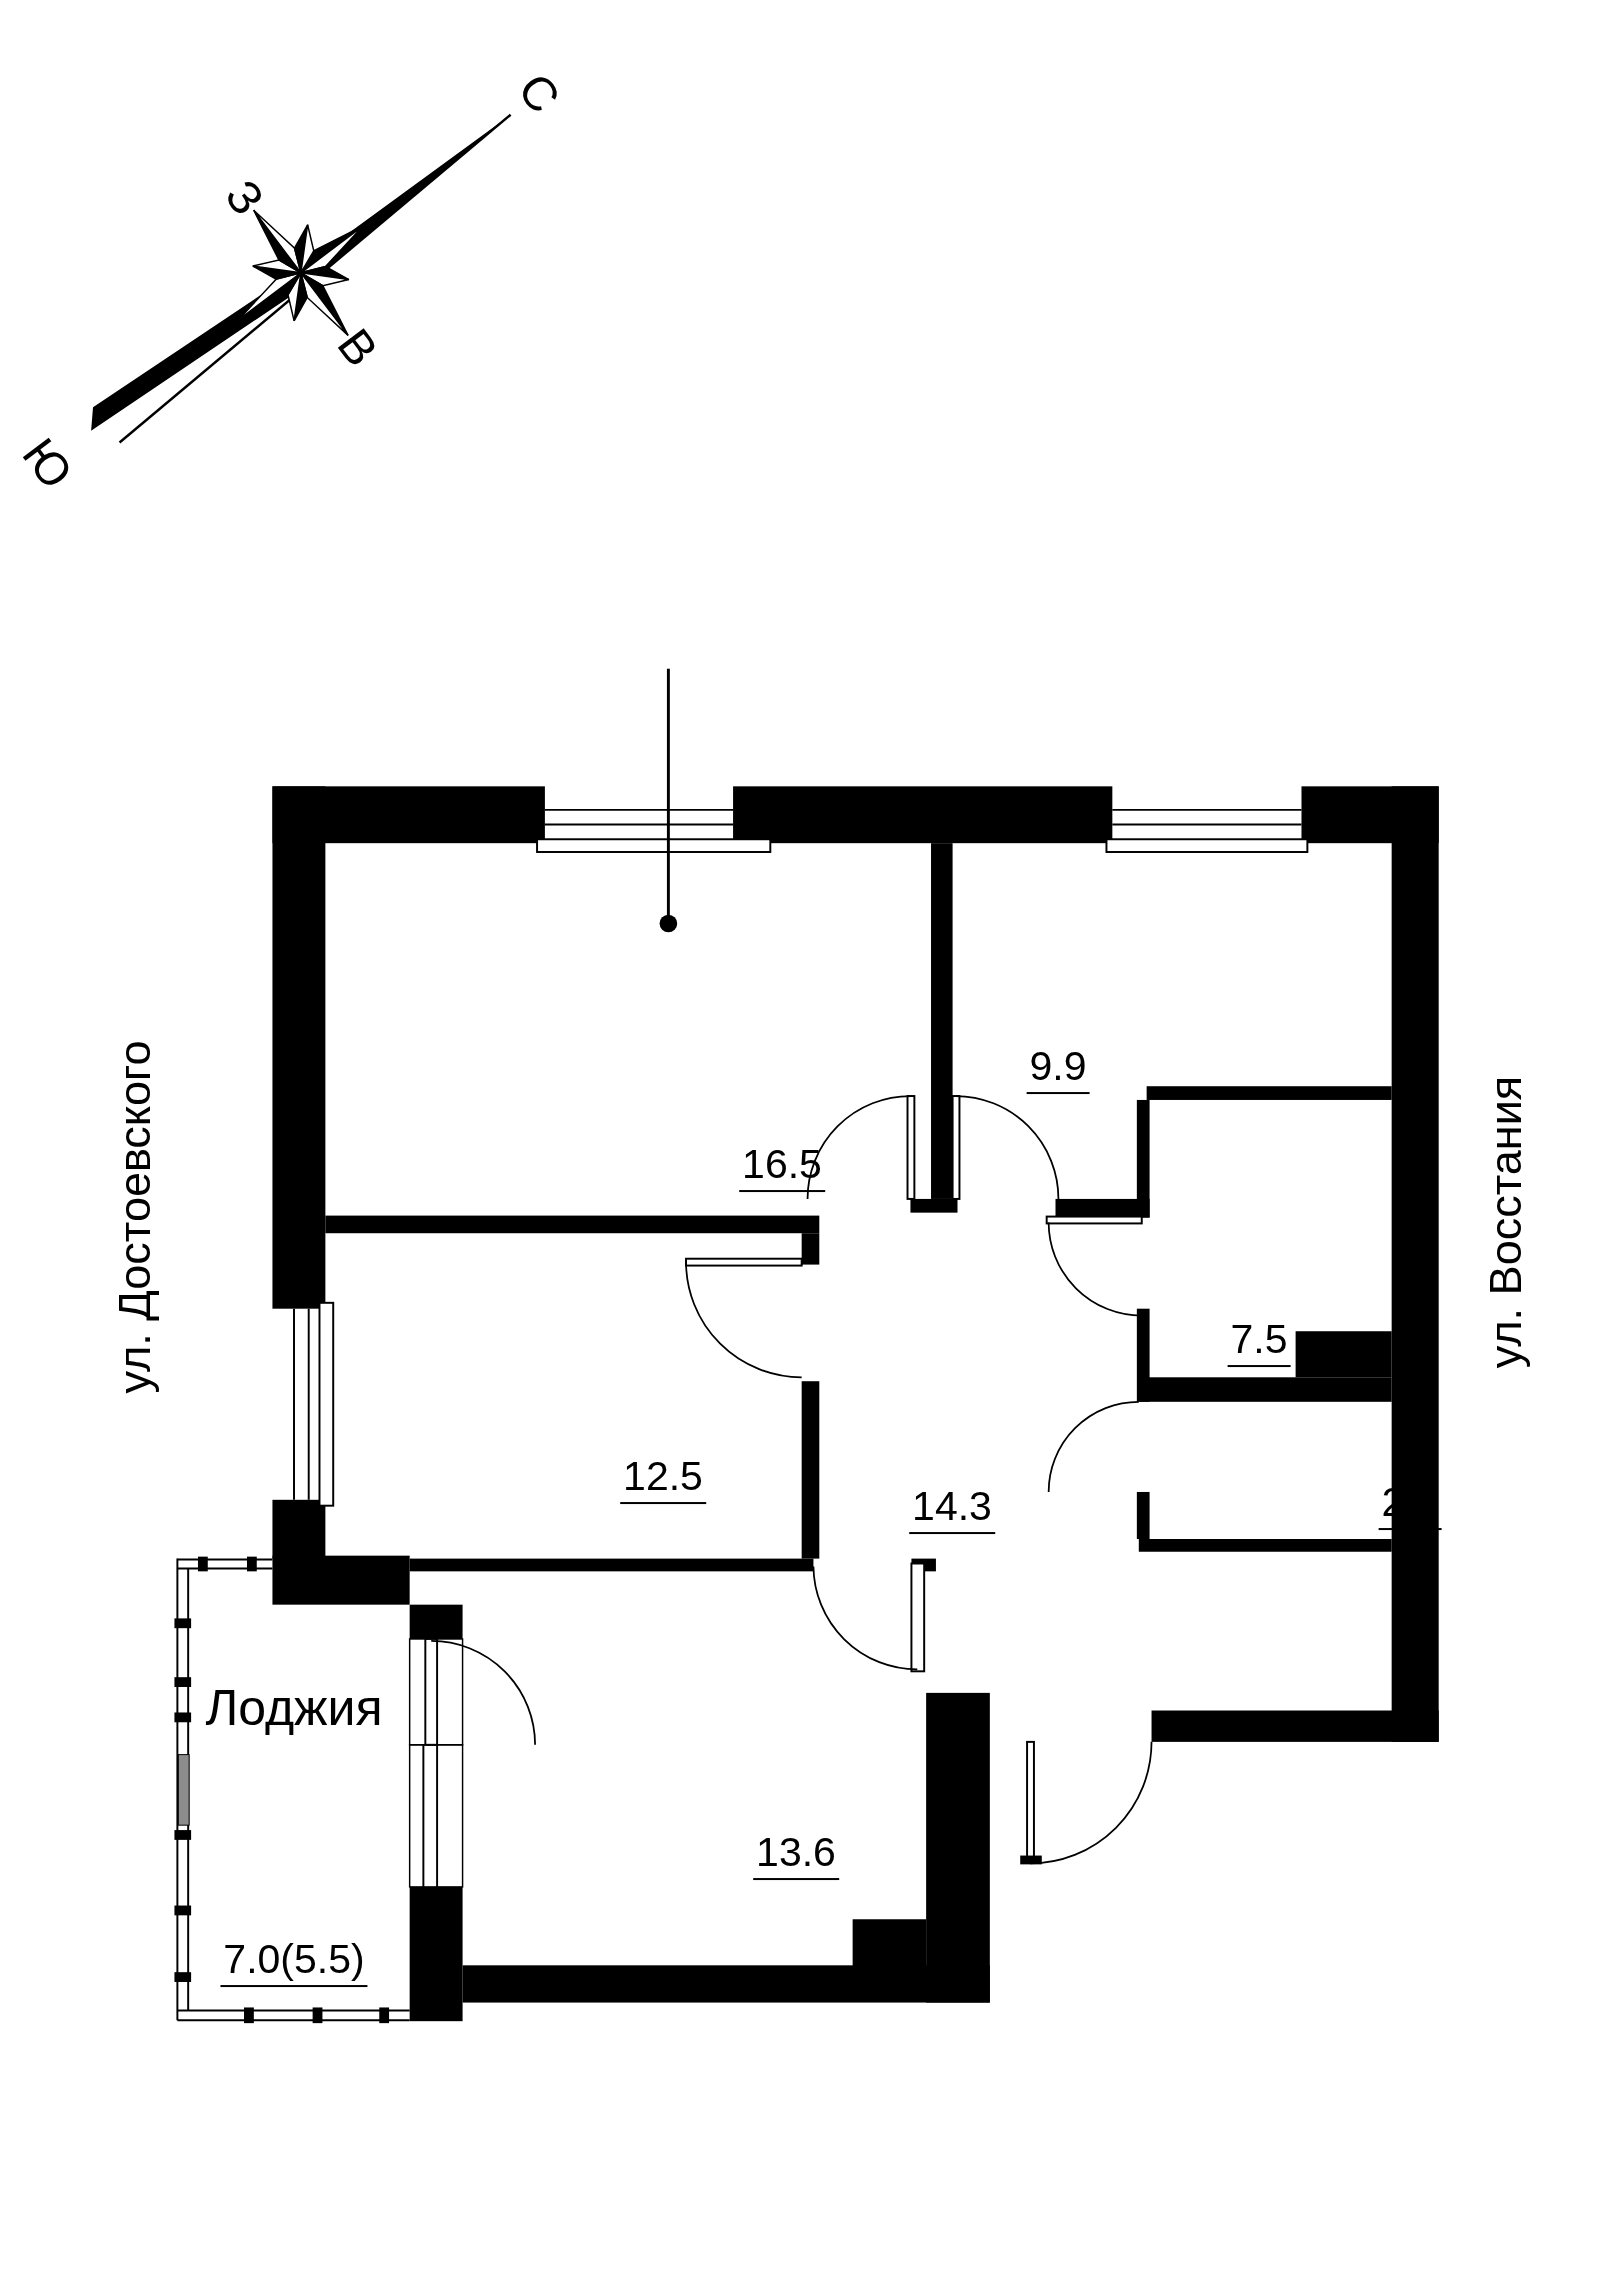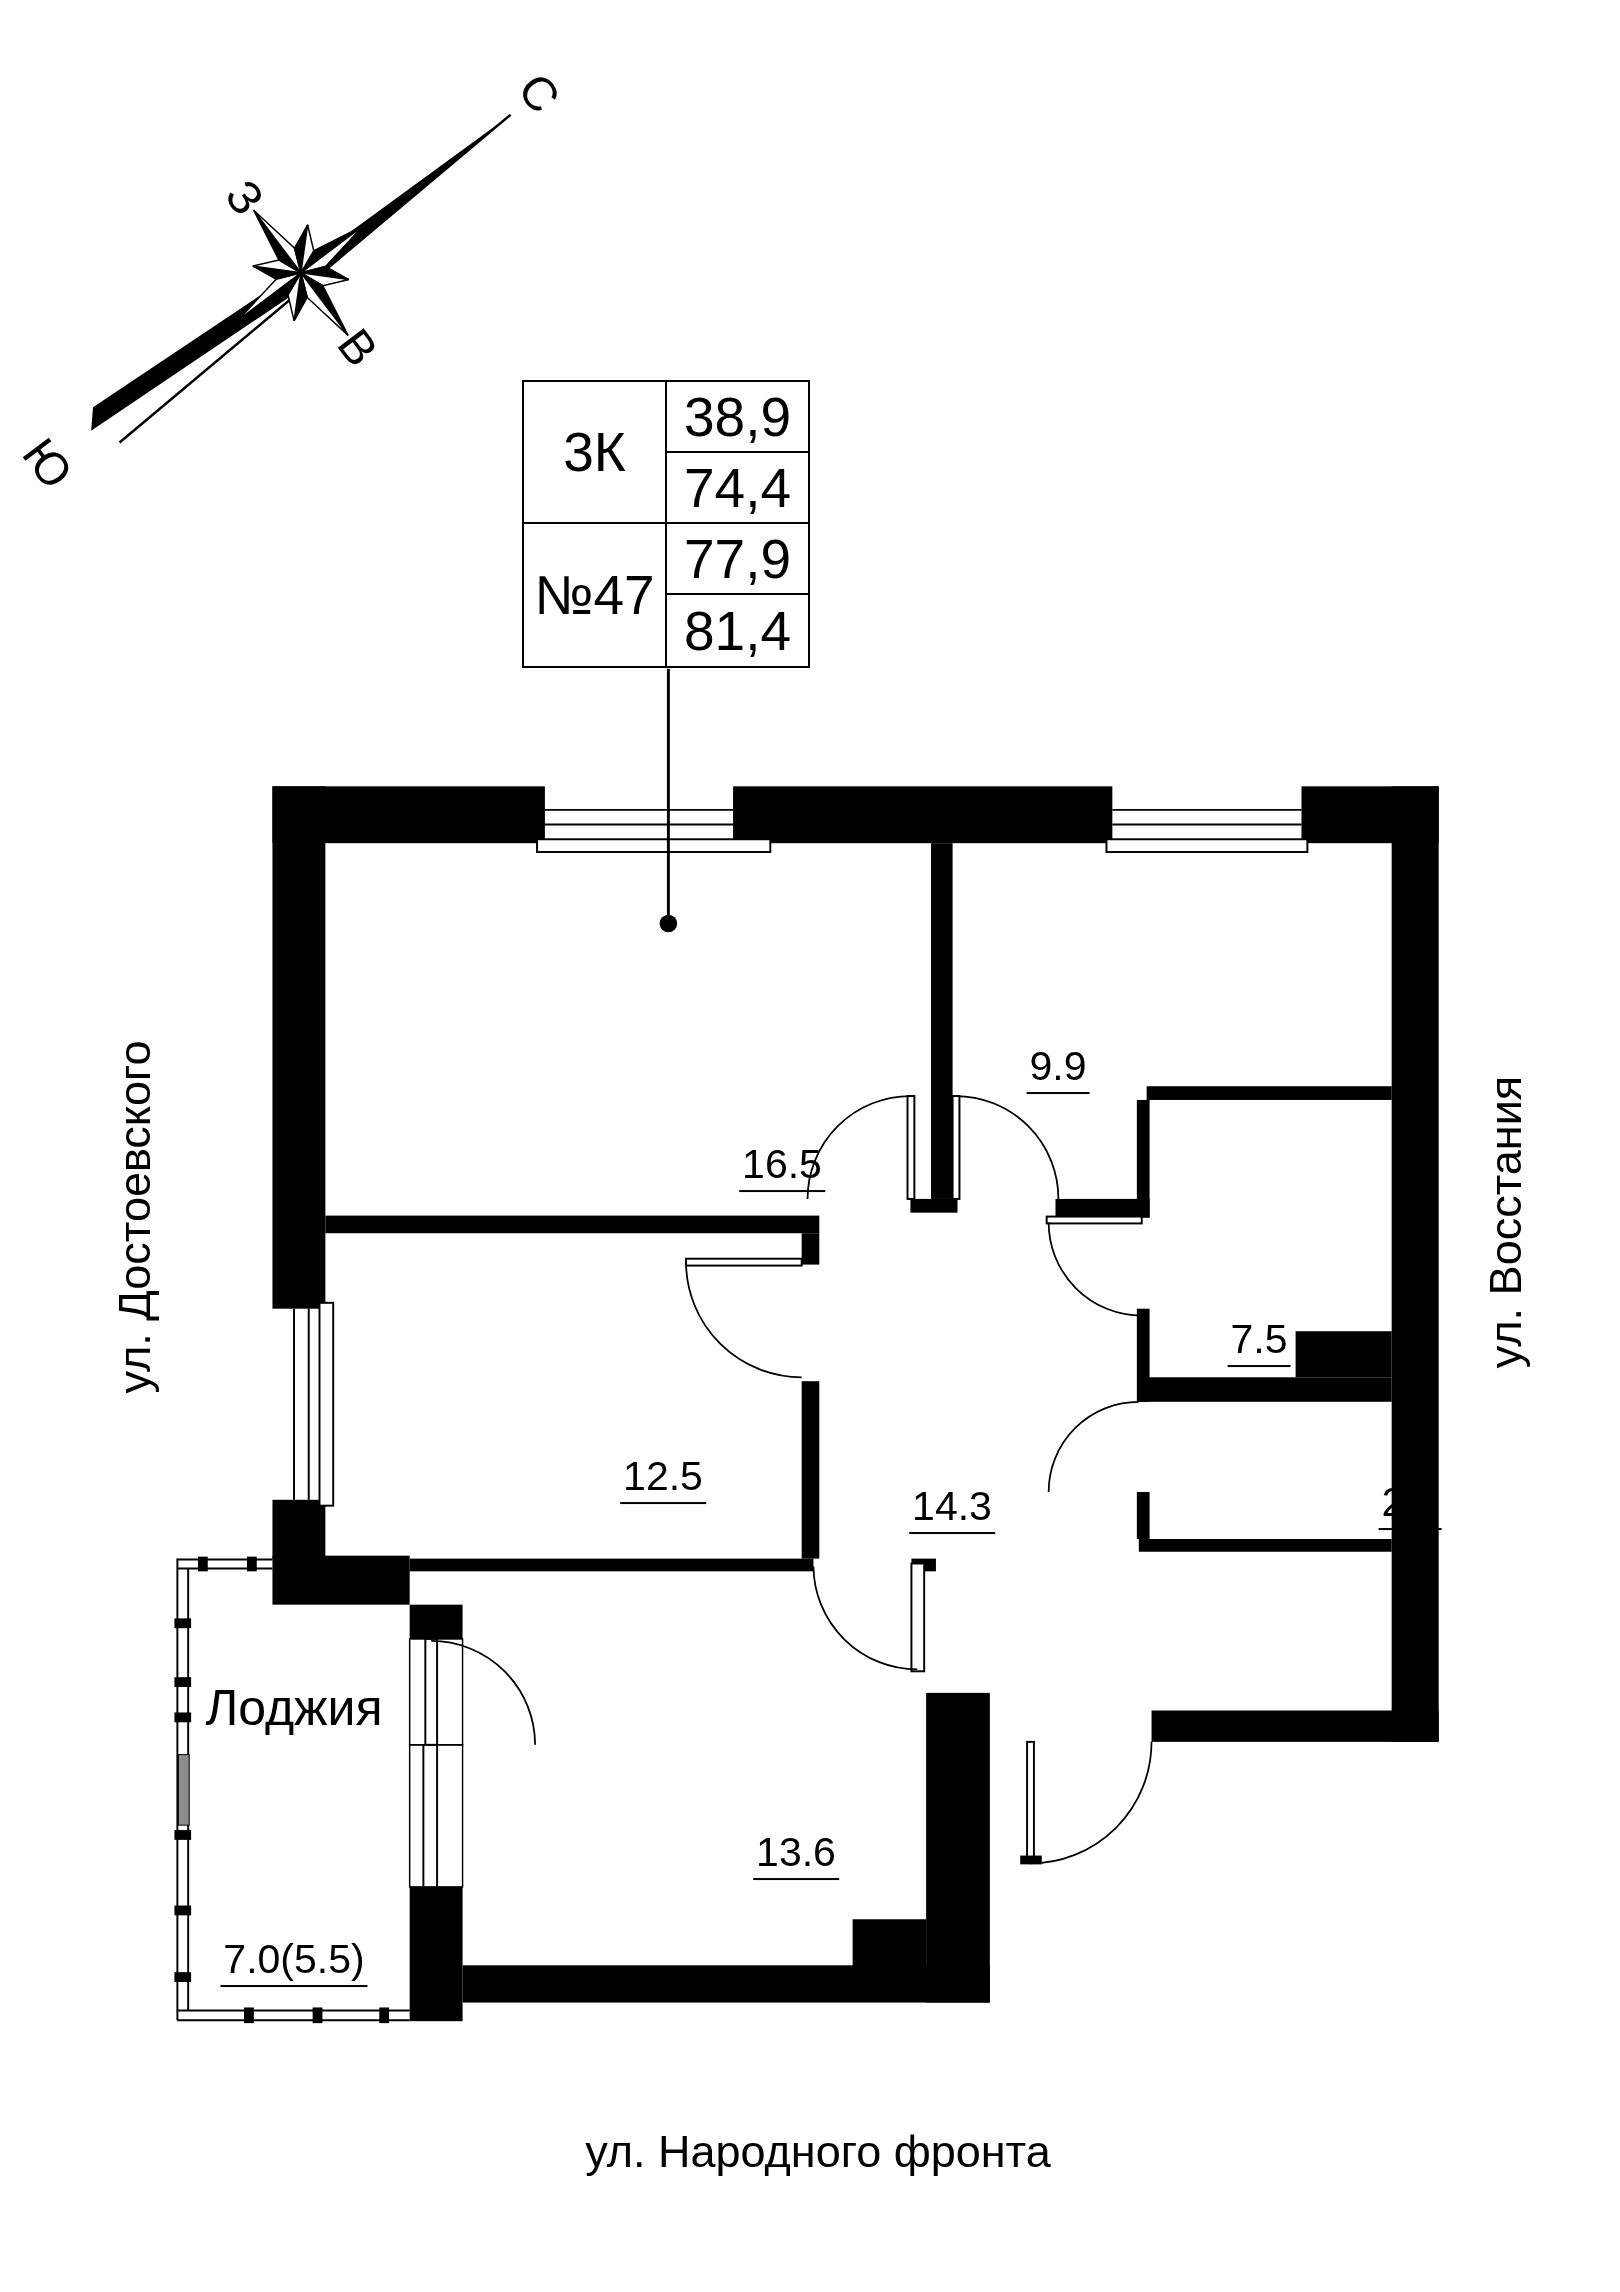--- a/index.html
+++ b/index.html
@@ -183,32 +183,23 @@
         <polygon points="-35,-35 0,0 -24,-10" fill="#000"></polygon>
           <polygon points="-35,-35 0,0 -10,-24" fill="#fff"></polygon>
       </g>
       <text x="0" y="-288" font-size="48" text-anchor="middle" fill="#000">С</text>
       <text x="-96" y="16" font-size="48" text-anchor="middle" fill="#000">З</text>
       <text x="96" y="16" font-size="48" text-anchor="middle" fill="#000">В</text>
       <text x="0" y="340" font-size="48" text-anchor="middle" fill="#000">Ю</text>
     </g>
   </svg>
 
-  <div id="infotable">
-    <div class="cell lab lab1">3К</div>
-    <div class="cell val vb">38,9</div>
-    <div class="cell val vb">74,4</div>
-    <div class="cell lab lab2">№47</div>
-    <div class="cell val vb">77,9</div>
-    <div class="cell val">81,4</div>
-  </div>
 
   <div class="txt street vert st-left">ул. Достоевского</div>
   <div class="txt street vert st-right">ул. Восстания</div>
-  <div class="txt street st-bottom">ул. Народного фронта</div>
 
   <div class="rl rl-165">16.5</div>
   <div class="rl rl-99">9.9</div>
   <div class="rl rl-125">12.5</div>
   <div class="rl rl-143">14.3</div>
   <div class="rl rl-48">7.5</div>
   <div class="rl rl-28">2.8</div>
   <div class="rl rl-136">13.6</div>
   <div class="rl nounder rl-lg">Лоджия</div>
   <div class="rl rl-lga">7.0(5.5)</div>

